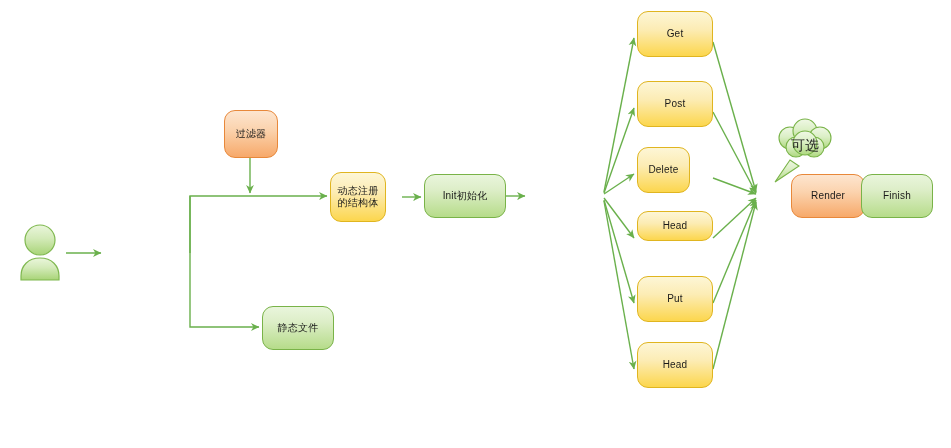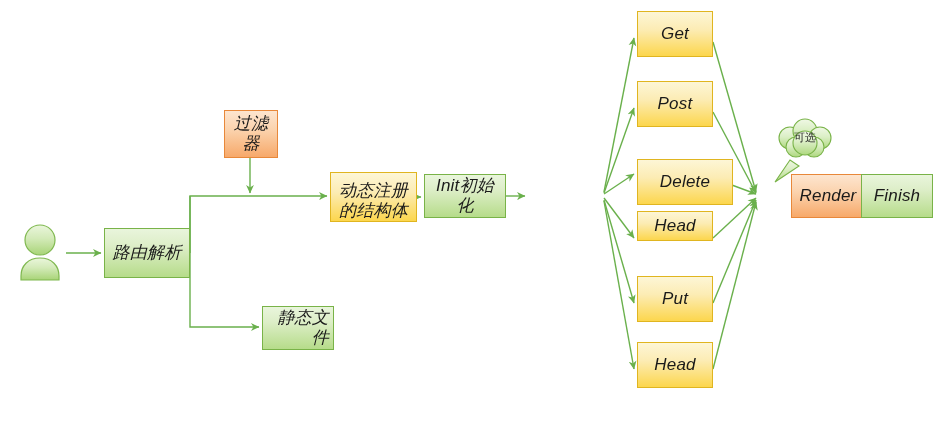--- a/index.html
+++ b/index.html
@@ -21,31 +21,30 @@
     position: absolute;
     left: 0;
     top: 0;
     width: 951px;
     height: 448px;
     pointer-events: none;
   }
   .node {
     position: absolute;
     box-sizing: border-box;
-    border-radius: 0;
+    border-radius: 11px;
     display: flex;
     align-items: center;
     justify-content: center;
     text-align: center;
-    font-size: 17px;
+    font-size: 10px;
     color: #1a1a1a;
     line-height: 1.18;
     letter-spacing: .2px;
     z-index: 3;
-    font-style: italic;
   }
   .node.green {
     background: linear-gradient(to bottom, #e9f5dc 0%, #ddeec8 35%, #b6dc8a 100%);
     border: 1.2px solid #79b348;
   }
   .node.orange {
     background: linear-gradient(to bottom, #fde5cf 0%, #fbd3ae 40%, #f7a96a 100%);
     border: 1.2px solid #e8883a;
   }
   .node.yellow {
@@ -63,27 +62,27 @@
     position: absolute;
     z-index: 3;
   }
   .cloud-wrap {
     position: absolute;
     z-index: 4;
   }
   .cloud-label {
     position: absolute;
     left: 0;
-    top: 0;
+    top: 9px;
     width: 100%;
     height: 38px;
     display: flex;
     align-items: center;
     justify-content: center;
-    font-size: 11px;
+    font-size: 14px;
     color: #1a1a1a;
     pointer-events: none;
   }
 </style>
 </head>
 <body>
 
 <div id="canvas">
 
   <svg id="edges" viewBox="0 0 951 448" xmlns="http://www.w3.org/2000/svg">
@@ -162,44 +161,41 @@
         <circle cx="31" cy="13" r="12"></circle>
         <circle cx="46" cy="20" r="11"></circle>
         <circle cx="22" cy="29" r="10"></circle>
         <circle cx="40" cy="29" r="10"></circle>
         <circle cx="31" cy="25" r="12"></circle>
       </g>
     </svg>
     <span class="cloud-label">可选</span>
   </div>
 
-  <div class="node green" style="left:104px; top:228px; width:86px; height:50px;">
-      <span class="lbl">路由解析</span>
-    </div>
   <div class="node orange" style="left:224px; top:110px; width:54px; height:48px;">
       <span class="lbl">过滤器</span>
     </div>
   <div class="node green" style="left:262px; top:306px; width:72px; height:44px;text-align:right;">
       <span class="lbl">静态文件</span>
     </div>
-  <div class="node yellow" style="left:330px; top:172px; width:87px; height:50px;align-items:flex-end;">
+  <div class="node yellow" style="left:330px; top:172px; width:56px; height:50px;">
       <span class="lbl">动态注册
 的结构体</span>
     </div>
   <div class="node green" style="left:424px; top:174px; width:82px; height:44px;">
       <span class="lbl">Init初始化</span>
     </div>
 
   <div class="node yellow" style="left:637px; top:11px;  width:76px; height:46px;">
       <span class="lbl">Get</span>
     </div>
   <div class="node yellow" style="left:637px; top:81px;  width:76px; height:46px;">
       <span class="lbl">Post</span>
     </div>
-  <div class="node yellow" style="left:637px; top:147px; width:96px; height:46px;margin-top:12px;">
+  <div class="node yellow" style="left:637px; top:147px; width:53px; height:46px;">
       <span class="lbl">Delete</span>
     </div>
   <div class="node yellow" style="left:637px; top:211px; width:76px; height:30px;">
       <span class="lbl">Head</span>
     </div>
   <div class="node yellow" style="left:637px; top:276px; width:76px; height:46px;">
       <span class="lbl">Put</span>
     </div>
   <div class="node yellow" style="left:637px; top:342px; width:76px; height:46px;">
       <span class="lbl">Head</span>

